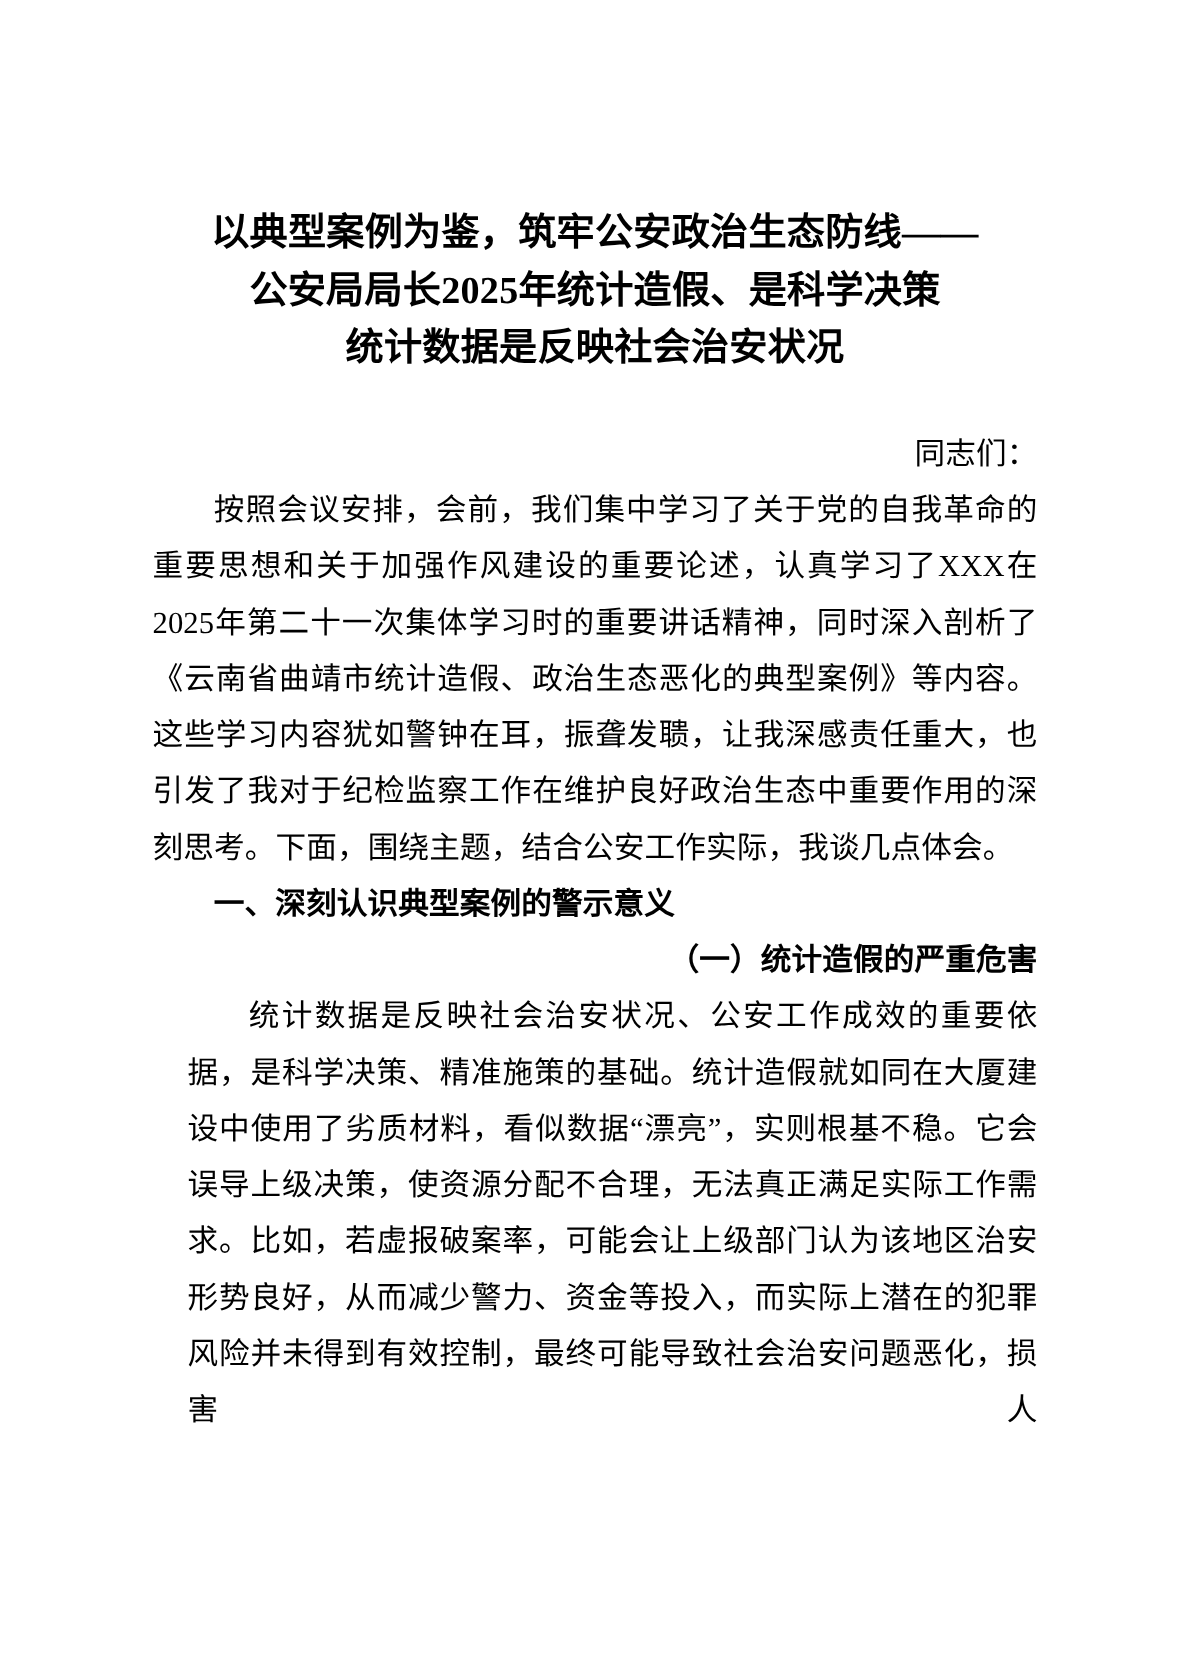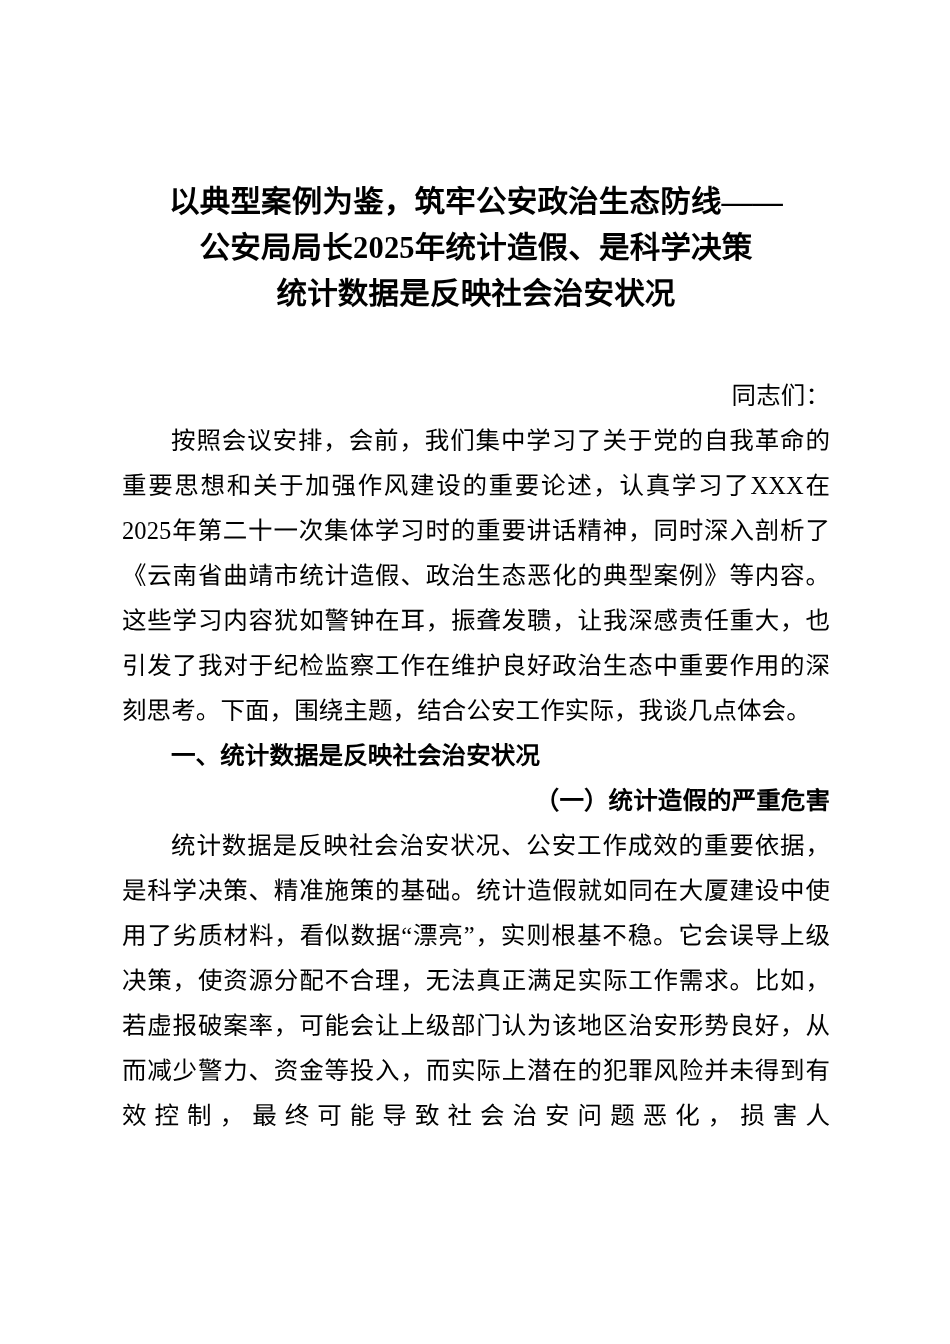--- a/index.html
+++ b/index.html
@@ -26,21 +26,21 @@
 
   .content {
     position: absolute;
     left: 122px;
     top: 0;
     width: 708px;
   }
 
   
   .doc-title {
-    margin: 16px;
+    margin: 0;
     padding-top: 163px;
     font-family: "Liberation Serif", "DejaVu Serif", serif;
     font-weight: bold;
     font-size: 30.5px;
     line-height: 46px;
     text-align: center;
     letter-spacing: 0.2px;
     color: #000;
   }
 
@@ -89,38 +89,39 @@
     font-size: 24.5px;
     line-height: 45px;
     text-indent: 2em;
     text-align: right;
     letter-spacing: 0.1px;
   }
 
   
   .para.clipped {
     text-align-last: justify;
+    margin-left: 28px;
   }
 </style>
 </head>
 <body>
 
 <div class="page">
   <div class="content">
 
     <h1 class="doc-title">
       <span class="tline">以典型案例为鉴，筑牢公安政治生态防线——</span>
       <span class="tline">公安局局长2025年统计造假、是科学决策</span>
       <span class="tline">统计数据是反映社会治安状况</span>
     </h1>
 
     <p class="salutation">同志们：</p>
 
     <p class="para">按照会议安排，会前，我们集中学习了关于党的自我革命的重要思想和关于加强作风建设的重要论述，认真学习了XXX在2025年第二十一次集体学习时的重要讲话精神，同时深入剖析了《云南省曲靖市统计造假、政治生态恶化的典型案例》等内容。这些学习内容犹如警钟在耳，振聋发聩，让我深感责任重大，也引发了我对于纪检监察工作在维护良好政治生态中重要作用的深刻思考。下面，围绕主题，结合公安工作实际，我谈几点体会。</p>
 
-    <h2 class="heading-1">一、统计数据是反映社会治安状况</h2>
+    <h2 class="heading-1">一、深刻认识典型案例的警示意义</h2>
 
     <h3 class="heading-2">（一）统计造假的严重危害</h3>
 
     <p class="para clipped">统计数据是反映社会治安状况、公安工作成效的重要依据，是科学决策、精准施策的基础。统计造假就如同在大厦建设中使用了劣质材料，看似数据“漂亮”，实则根基不稳。它会误导上级决策，使资源分配不合理，无法真正满足实际工作需求。比如，若虚报破案率，可能会让上级部门认为该地区治安形势良好，从而减少警力、资金等投入，而实际上潜在的犯罪风险并未得到有效控制，最终可能导致社会治安问题恶化，损害人</p>
 
   </div>
 </div>
 
 </body></html>

